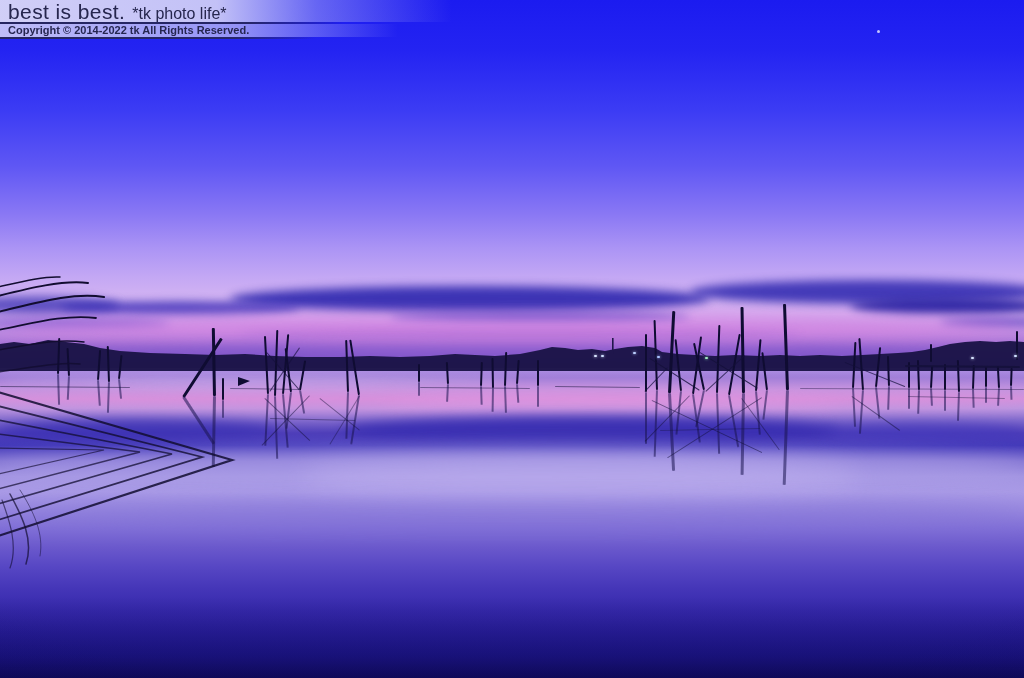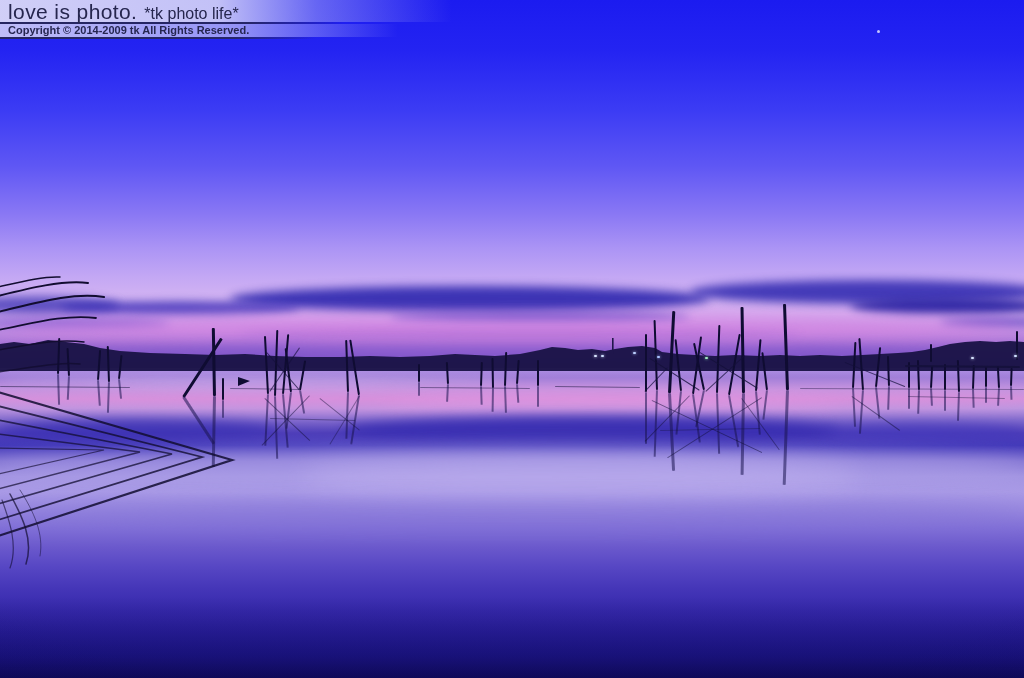--- a/index.html
+++ b/index.html
@@ -283,20 +283,20 @@
       <div class="shore-light" style="left: 657px; top: 356px; background: rgb(170, 196, 255); box-shadow: rgb(170, 196, 255) 0px 0px 3px;"></div>
       <div class="shore-light" style="left: 705px; top: 357px; background: rgb(159, 232, 192); box-shadow: rgb(159, 232, 192) 0px 0px 3px;"></div>
       <div class="shore-light" style="left: 971px; top: 357px; background: rgb(216, 228, 255); box-shadow: rgb(216, 228, 255) 0px 0px 3px;"></div>
       <div class="shore-light" style="left: 1014px; top: 355px; background: rgb(207, 224, 255); box-shadow: rgb(207, 224, 255) 0px 0px 3px;"></div>
     </div>
 
   <div class="vignette"></div>
 
   <div class="watermark">
     <div class="wm-row1">
-      <span class="wm-title">love is photo.</span><span class="wm-sub">*tk photo life*</span>
+      <span class="wm-title">best is best.</span><span class="wm-sub">*tk photo life*</span>
     </div>
     <div class="wm-line l1"></div>
-    <div class="wm-row2">Copyright © 2014-2009 tk All Rights Reserved.</div>
+    <div class="wm-row2">Copyright © 2014-2022 tk All Rights Reserved.</div>
     <div class="wm-line l2"></div>
   </div>
 
 </div>
 
 </body></html>

